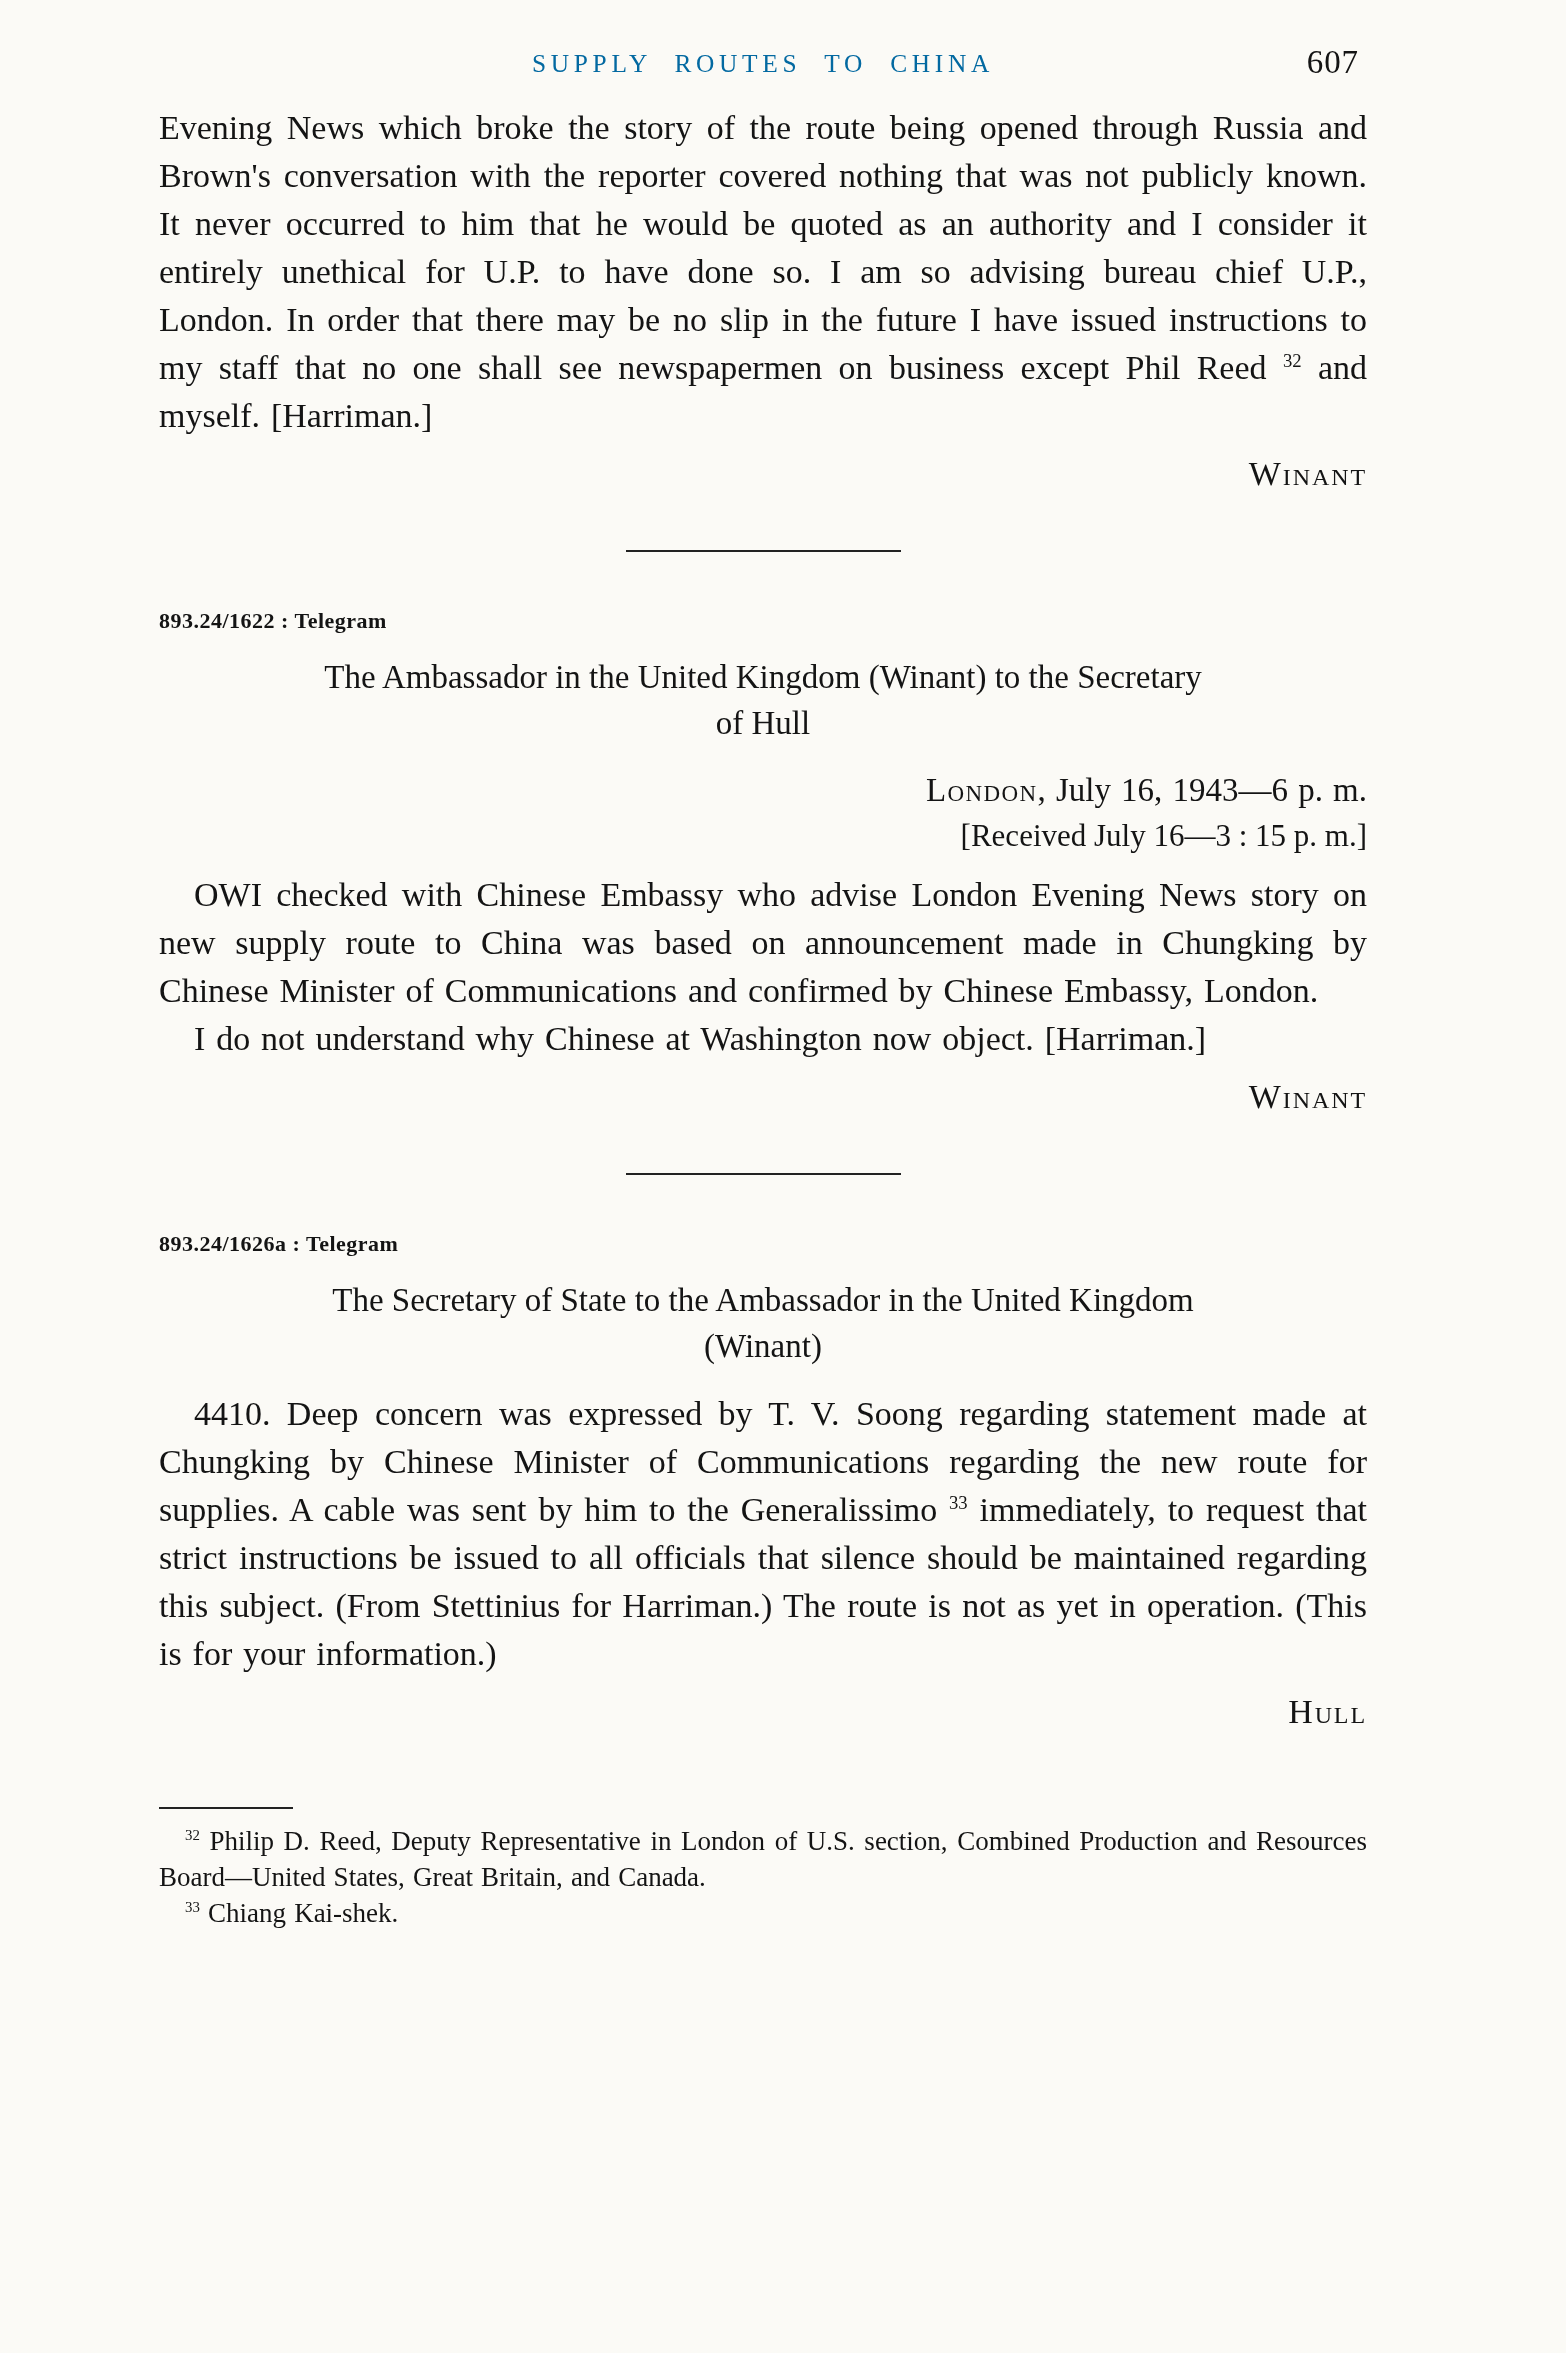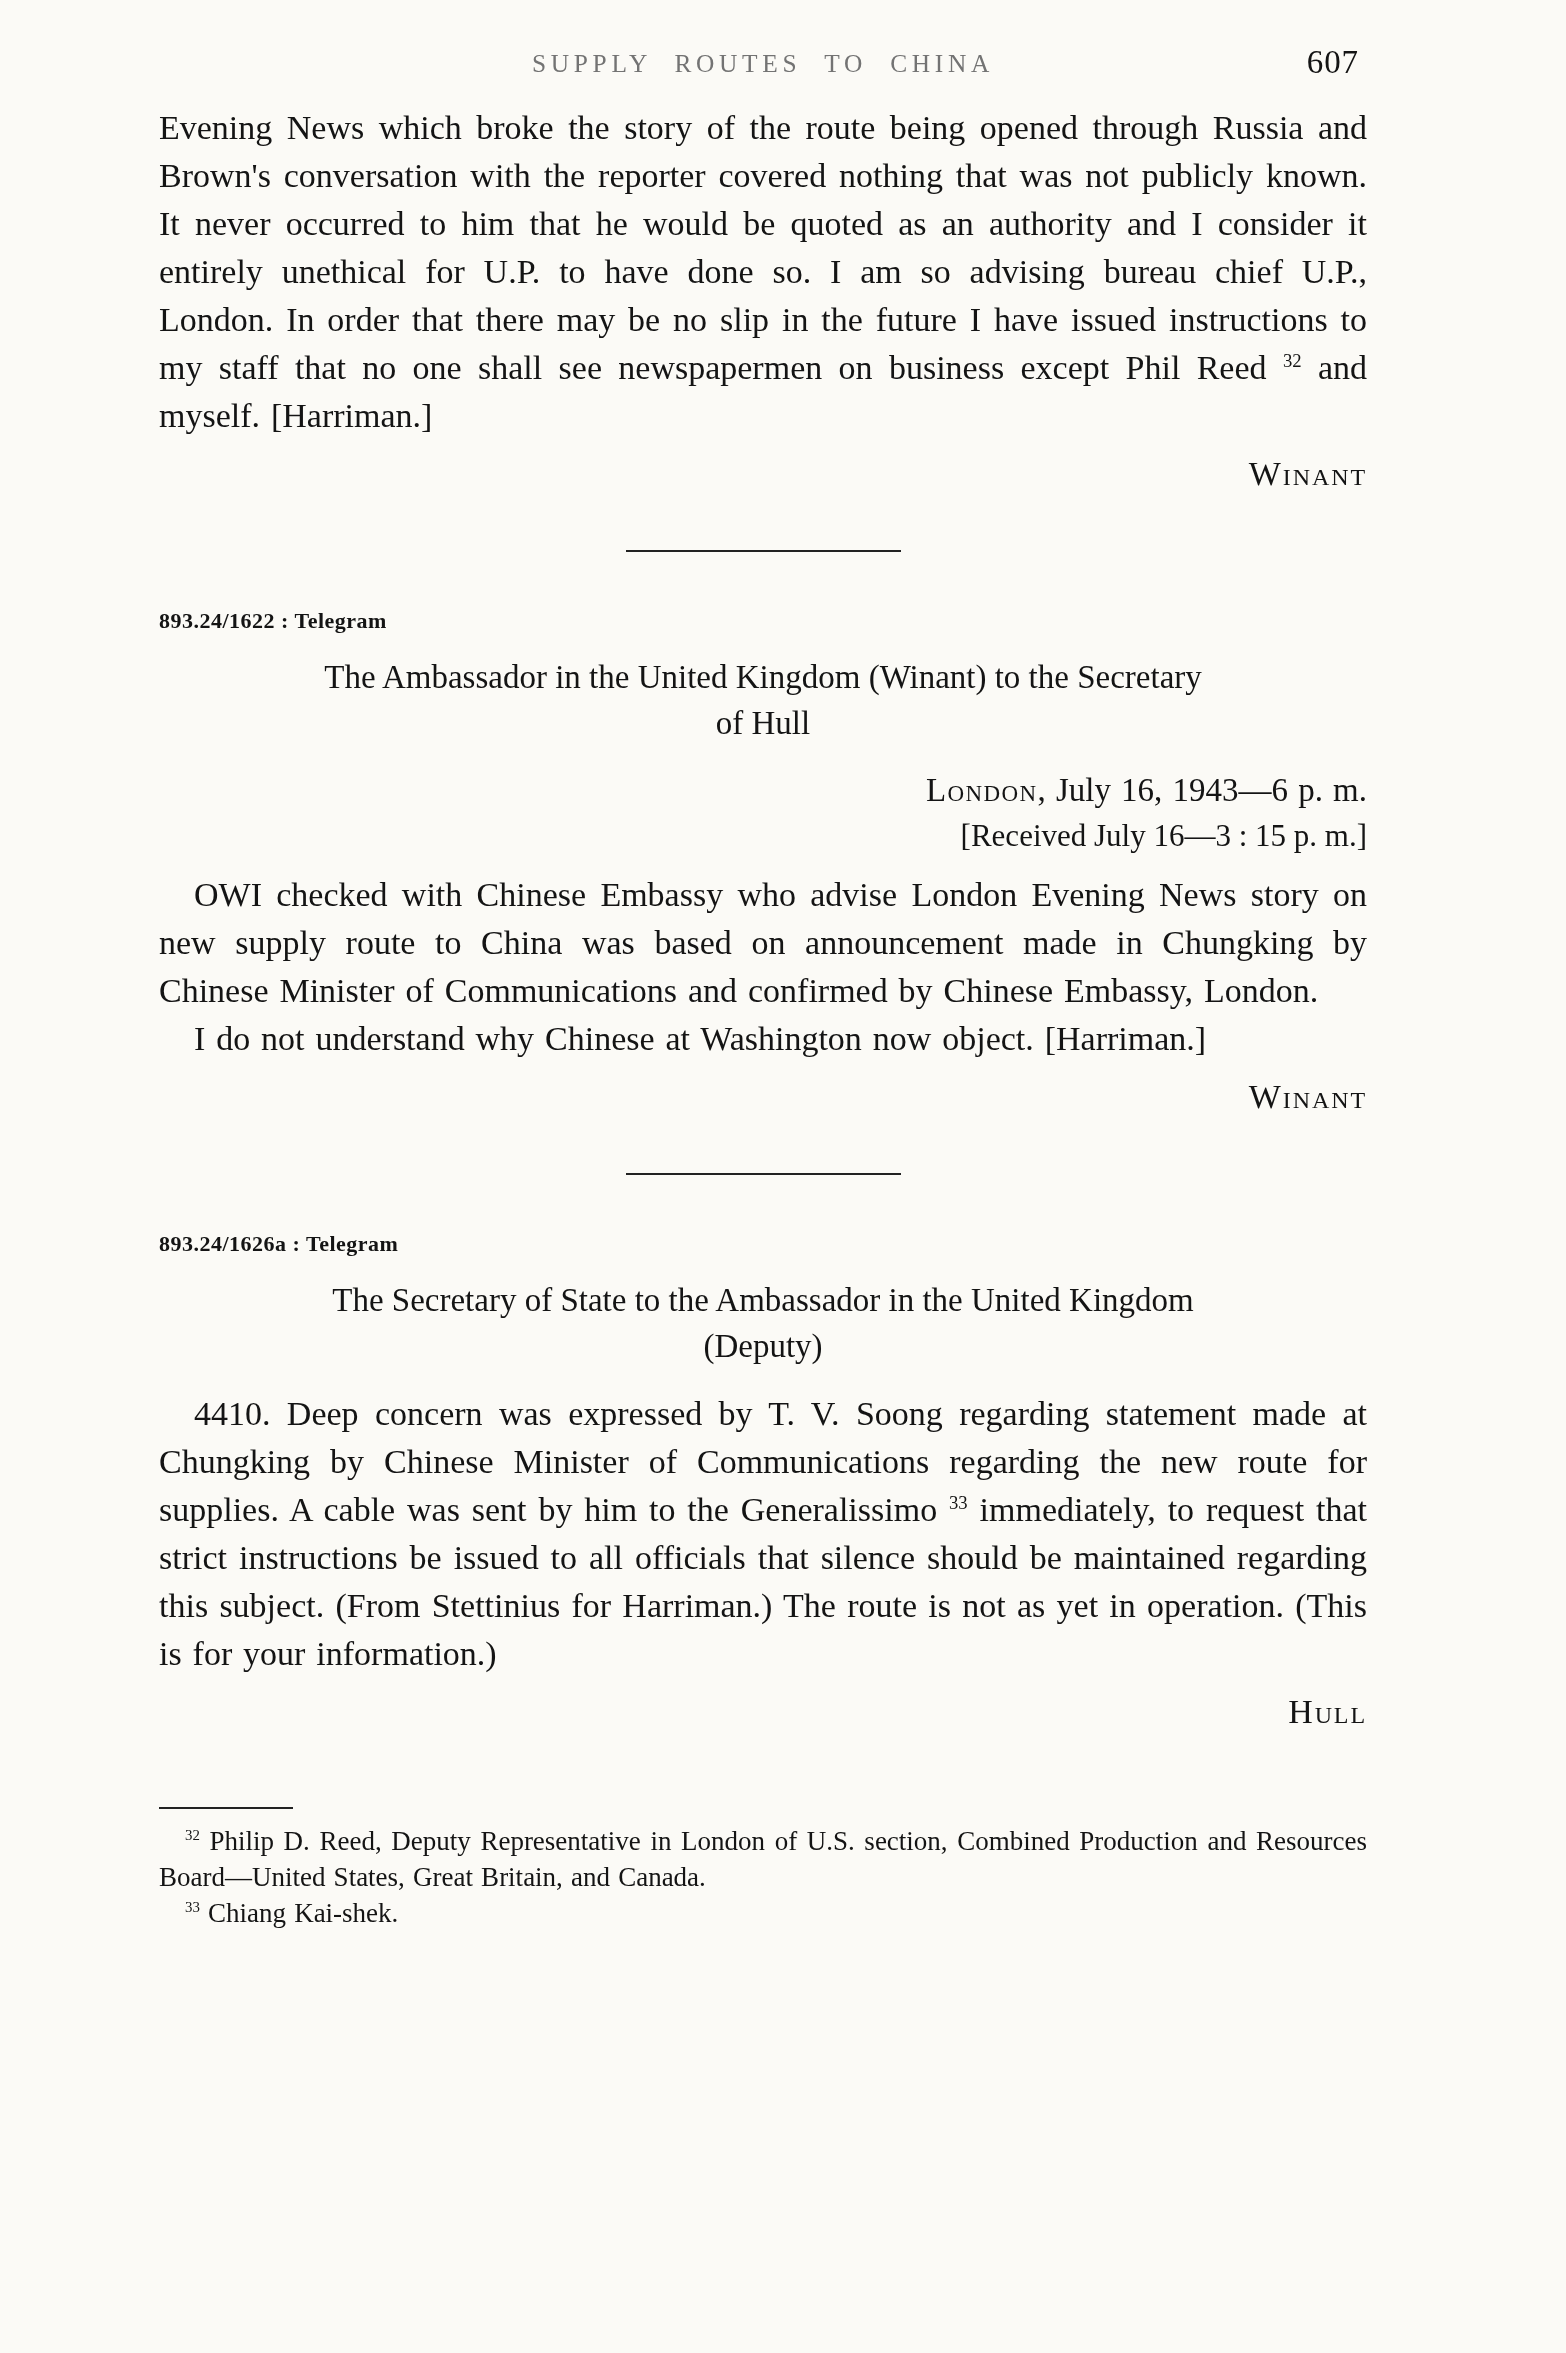--- a/index.html
+++ b/index.html
@@ -18,21 +18,21 @@
   }
   .page-header {
     position: relative;
     text-align: center;
     margin-bottom: 26px;
   }
   .running-title {
     font-size: 25.4px;
     letter-spacing: 4.7px;
     word-spacing: 12.2px;
-    color: #737373;
+    color: #0369a1;
   }
   .page-number {
     position: absolute;
     right: 8px;
     top: -4.7px;
     font-size: 33px;
     letter-spacing: 0.9px;
   }
   .body-para {
     font-size: 34px;
@@ -131,21 +131,21 @@
       <p class="body-para indent"><span class="seg-normal">I do not understand why Chinese at Washington now object. [Harriman.]</span></p>
       <p class="signature">Winant</p>
     </section>
 
     <hr class="divider">
 
     <section>
       <p class="ref">893.24/1626a : Telegram</p>
       <div class="heading">
           <div>The Secretary of State to the Ambassador in the United Kingdom</div>
-          <div>(Deputy)</div>
+          <div>(Winant)</div>
         </div>
       <p class="body-para indent para-block"><span class="seg-normal">4410. Deep concern was expressed by T. V. Soong regarding statement made at Chungking by Chinese Minister of Communications regarding the new route for supplies. A cable was sent by him to the Generalissimo </span><span class="seg-sup">33</span><span class="seg-normal"> immediately, to request that strict instructions be issued to all officials that silence should be maintained regarding this subject. (From Stettinius for Harriman.) The route is not as yet in operation. (This is for your information.)</span></p>
       <p class="signature">Hull</p>
     </section>
 
     <footer class="footnote-section">
       <hr class="footnote-rule">
       <p class="footnote"><span class="seg-sup">32</span><span class="seg-normal"> Philip D. Reed, Deputy Representative in London of U.S. section, Combined Production and Resources Board—United States, Great Britain, and Canada.</span></p>
       <p class="footnote"><span class="seg-sup">33</span><span class="seg-normal"> Chiang Kai-shek.</span></p>
     </footer>

